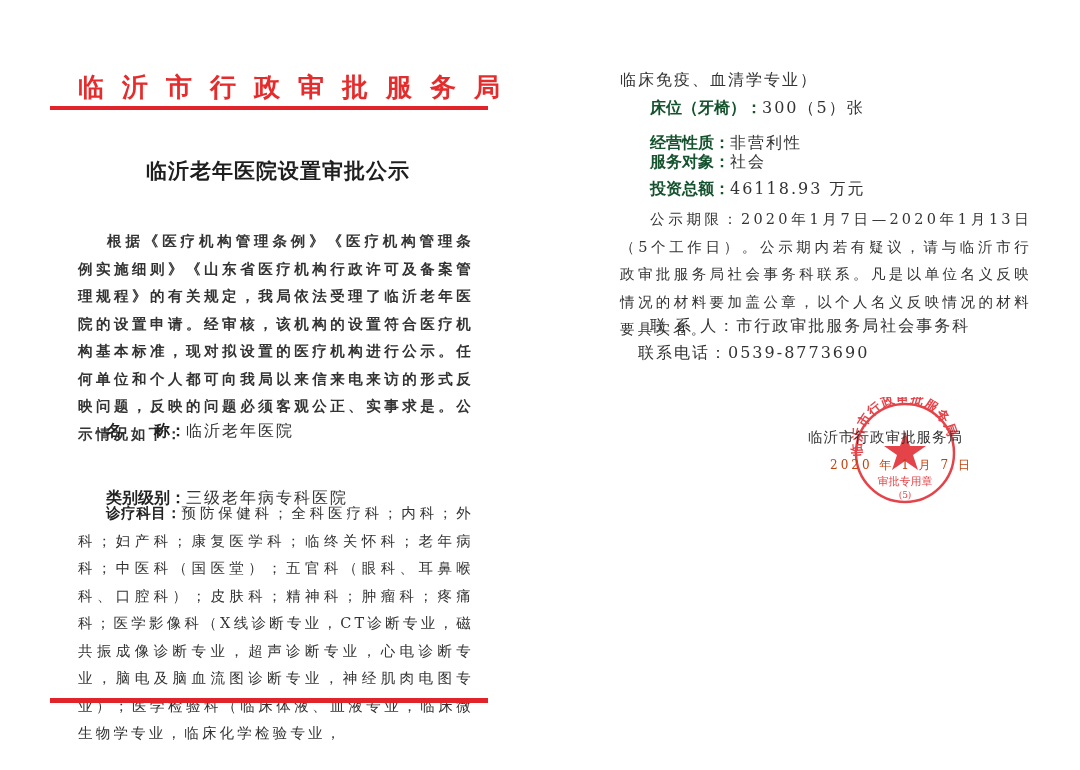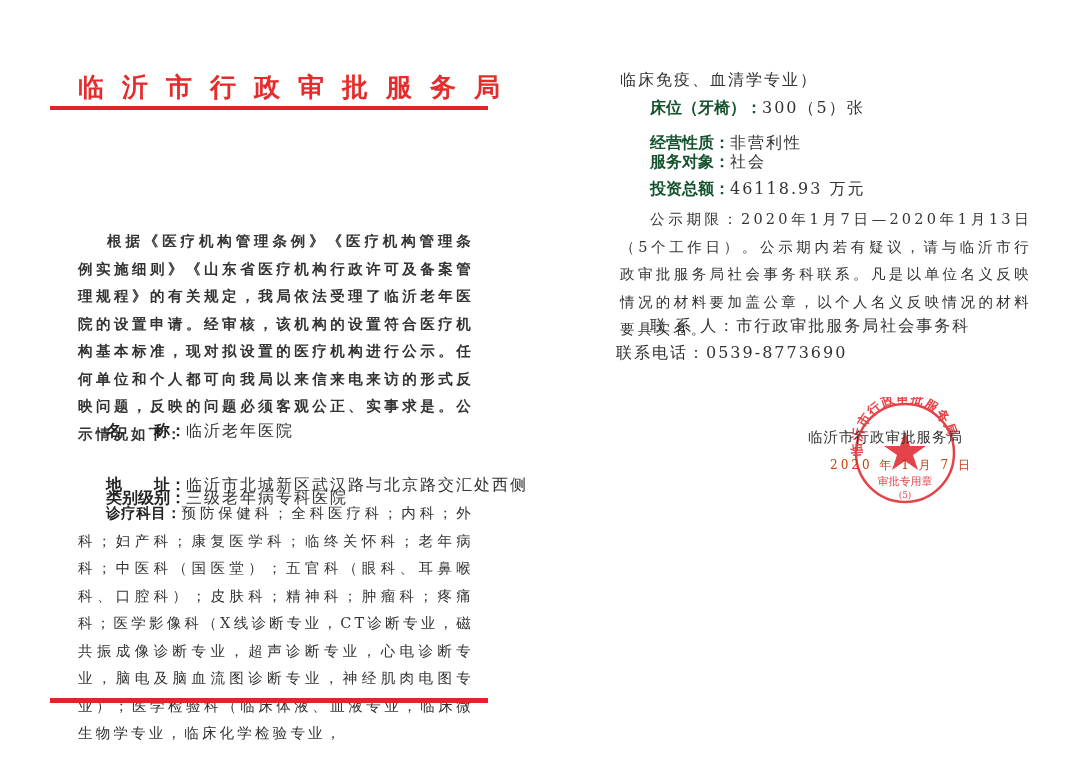--- a/index.html
+++ b/index.html
@@ -42,45 +42,43 @@
     .r-line { position:absolute; font-size:16px; white-space:nowrap; color:#333; letter-spacing:2px; }
     .r-cont { left:620px; top:70px; }
     .r-beds { left:650px; top:98px; }
     .r-nature { left:650px; top:125px;margin-top:8px; }
     .r-serve { left:650px; top:152px; }
     .r-invest { left:650px; top:179px; }
     .r-line .k { font-family:Liberation Sans, sans-serif; font-weight:bold; color:#14532d; letter-spacing:0; }
 
     .notice { left:620px; top:206px; width:412px; text-indent:30px; }
     .r-contact { left:650px; top:316px; }
-    .r-phone { left:616px; top:343px; }
+    .r-phone { left:638px; top:343px; }
 
     .sign-org { position:absolute; left:808px; top:428px; font-size:14.5px; color:#333; white-space:nowrap; letter-spacing:1px; z-index:2; }
     .sign-date { position:absolute; left:830px; top:457px; font-size:12px; color:#c2410c; white-space:nowrap; letter-spacing:3px; z-index:2; }
 
     .seal { position:absolute; left:845px; top:397px; width:120px; height:108px; z-index:1; opacity:0.85; }
   </style>
 </head>
 <body>
 
 <div class="page left">
   <div class="header-title">临沂市行政审批服务局</div>
   <div class="red-rule rule-top"></div>
 
+  <div class="doc-title">临沂老年医院设置审批公示</div>
 
   <div class="para intro">根据《医疗机构管理条例》《医疗机构管理条例实施细则》《山东省医疗机构行政许可及备案管理规程》的有关规定，我局依法受理了临沂老年医院的设置申请。经审核，该机构的设置符合医疗机构基本标准，现对拟设置的医疗机构进行公示。任何单位和个人都可向我局以来信来电来访的形式反映问题，反映的问题必须客观公正、实事求是。公示情况如下：</div>
 
   <div class="field f-name">
     <span class="k">名　　称：</span><span>临沂老年医院</span>
   </div>
   <div class="field f-type">
     <span class="k">类别级别：</span><span>三级老年病专科医院</span>
-  </div>
-  <div class="field f-addr">
-    <span class="k">地　　址：</span><span>临沂市北城新区武汉路与北京路交汇处西侧</span>
   </div>
 
   <div class="para depts">
     <span class="k" style="font-family:'DejaVu Sans',sans-serif;font-weight:bold;color:#222;letter-spacing:0;">诊疗科目：</span><span>预防保健科；全科医疗科；内科；外科；妇产科；康复医学科；临终关怀科；老年病科；中医科（国医堂）；五官科（眼科、耳鼻喉科、口腔科）；皮肤科；精神科；肿瘤科；疼痛科；医学影像科（X线诊断专业，CT诊断专业，磁共振成像诊断专业，超声诊断专业，心电诊断专业，脑电及脑血流图诊断专业，神经肌肉电图专业）；医学检验科（临床体液、血液专业，临床微生物学专业，临床化学检验专业，</span>
   </div>
 
   <div class="red-rule rule-bottom"></div>
 </div>
 
 <div class="page right"></div>

